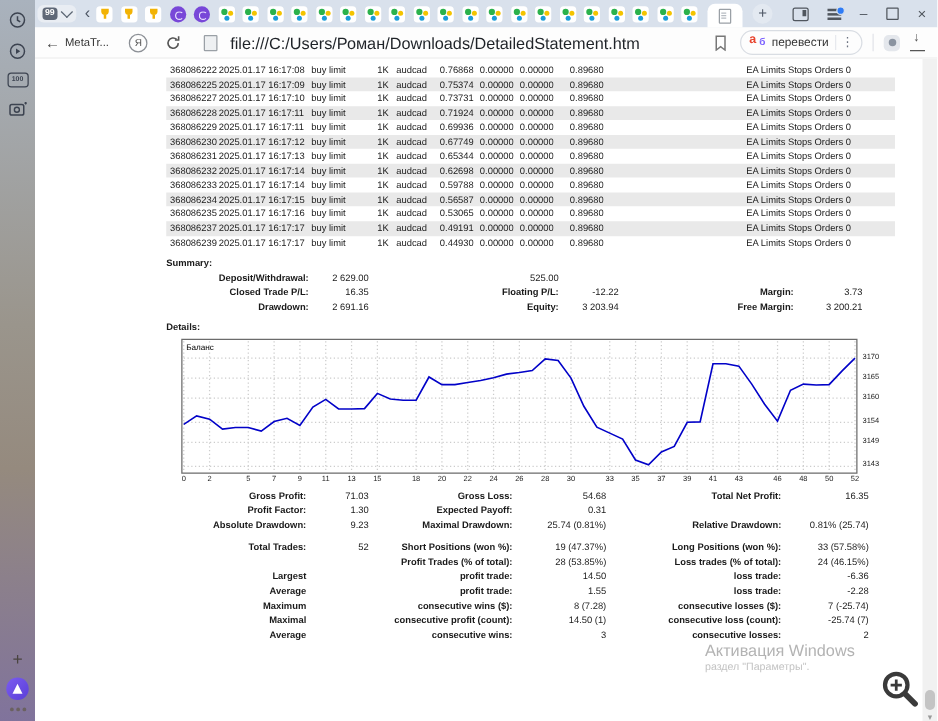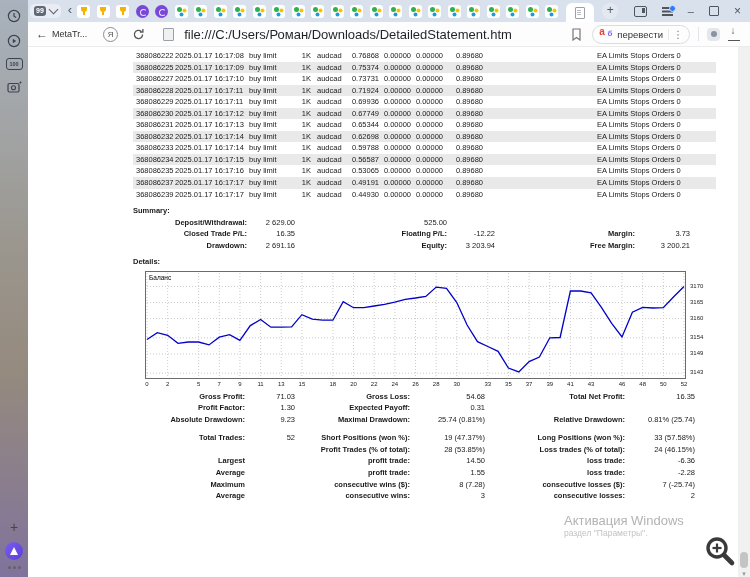--- a/index.html
+++ b/index.html
@@ -544,20 +544,28 @@
             </div>
             <div class="strow">
               <span class="lbl">Maximum</span>
               <span></span>
               <span class="lbl">consecutive wins ($):</span>
               <span>8 (7.28)</span>
               <span class="lbl">consecutive losses ($):</span>
               <span>7 (-25.74)</span>
             </div>
             <div class="strow">
+              <span class="lbl">Maximal</span>
+              <span></span>
+              <span class="lbl">consecutive profit (count):</span>
+              <span>14.50 (1)</span>
+              <span class="lbl">consecutive loss (count):</span>
+              <span>-25.74 (7)</span>
+            </div>
+            <div class="strow">
               <span class="lbl">Average</span>
               <span></span>
               <span class="lbl">consecutive wins:</span>
               <span>3</span>
               <span class="lbl">consecutive losses:</span>
               <span>2</span>
             </div>
           </div>
       </div>
 

